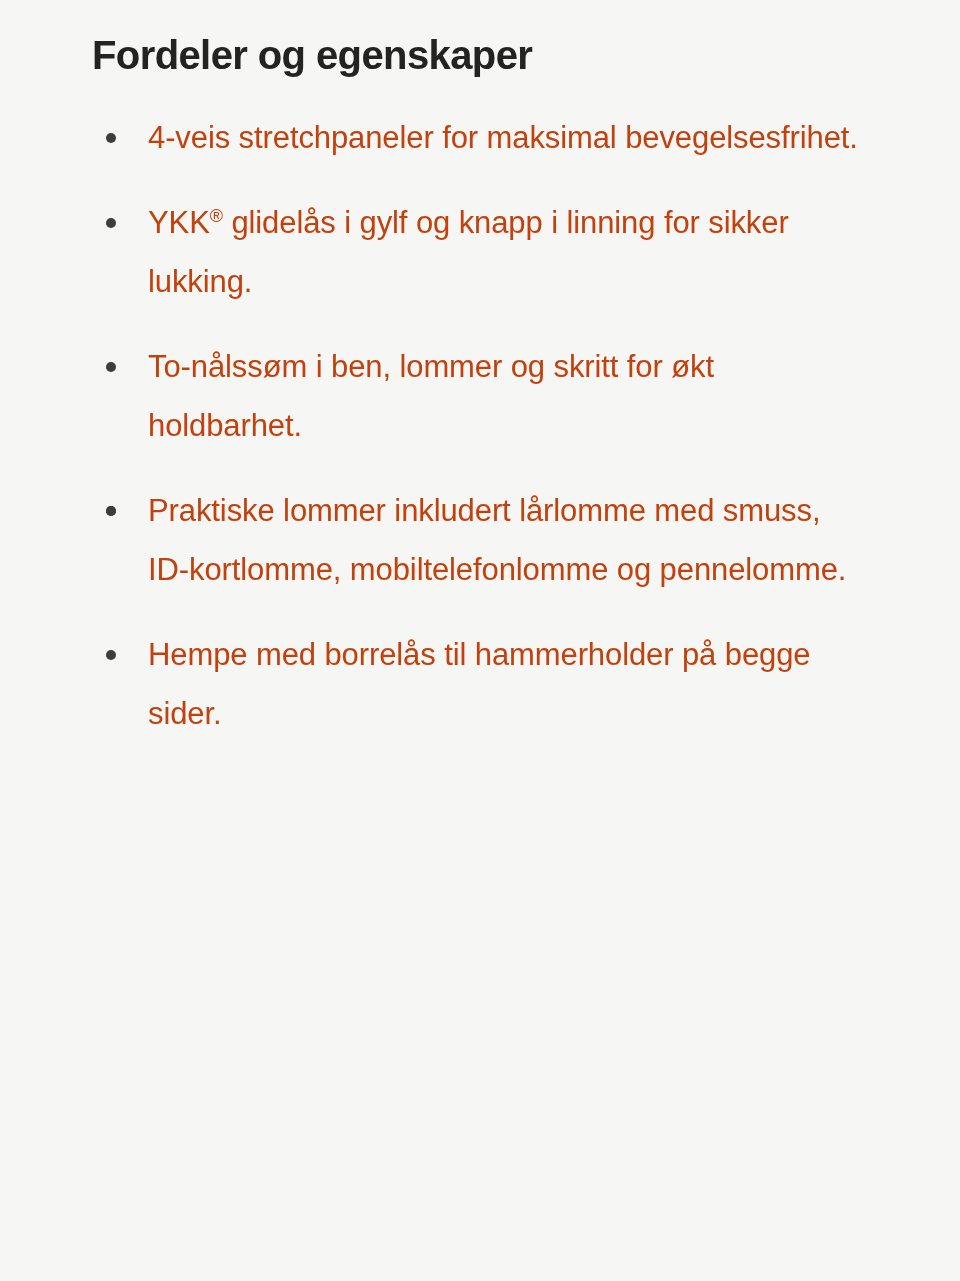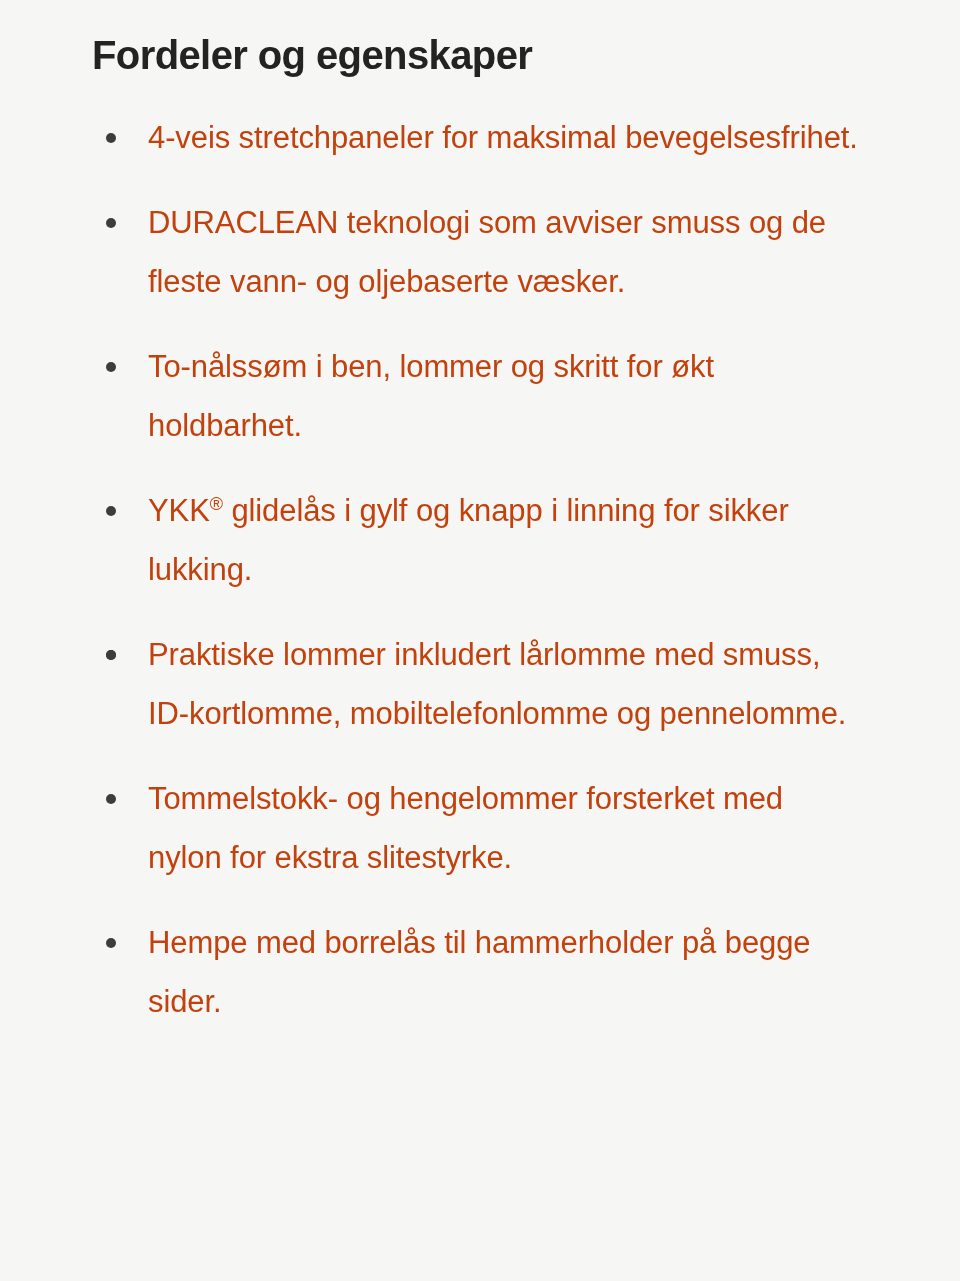--- a/index.html
+++ b/index.html
@@ -84,48 +84,40 @@
 
   <h2 class="section-title">Fordeler og egenskaper</h2>
 
   <ul class="feature-list">
 
     <li class="feature-item">
       <span class="bullet-dot"></span>
       <span class="feature-text">4-veis stretchpaneler for maksimal bevegelsesfrihet.</span>
     </li>
 
+
     <li class="feature-item">
       <span class="bullet-dot"></span>
-      <span class="feature-text">DURACLEAN teknologi som avviser smuss og de fleste vann- og oljebaserte væsker.</span>
+      <span class="feature-text"><span>YKK</span><sup>®</sup><span> glidelås i gylf og knapp i linning for sikker lukking.</span></span>
     </li>
 
     <li class="feature-item">
       <span class="bullet-dot"></span>
       <span class="feature-text">To-nålssøm i ben, lommer og skritt for økt holdbarhet.</span>
-    </li>
-
-    <li class="feature-item">
-      <span class="bullet-dot"></span>
-      <span class="feature-text"><span>YKK</span><sup>®</sup><span> glidelås i gylf og knapp i linning for sikker lukking.</span></span>
     </li>
 
     <li class="feature-item">
       <span class="bullet-dot"></span>
     </li>
 
     <li class="feature-item">
       <span class="bullet-dot"></span>
       <span class="feature-text">Praktiske lommer inkludert lårlomme med smuss, ID-kortlomme, mobiltelefonlomme og pennelomme.</span>
     </li>
 
-    <li class="feature-item">
-      <span class="bullet-dot"></span>
-      <span class="feature-text">Tommelstokk- og hengelommer forsterket med nylon for ekstra slitestyrke.</span>
-    </li>
 
     <li class="feature-item">
       <span class="bullet-dot"></span>
       <span class="feature-text">Hempe med borrelås til hammerholder på begge sider.</span>
     </li>
 
   </ul>
 </div>
 
 </body></html>

